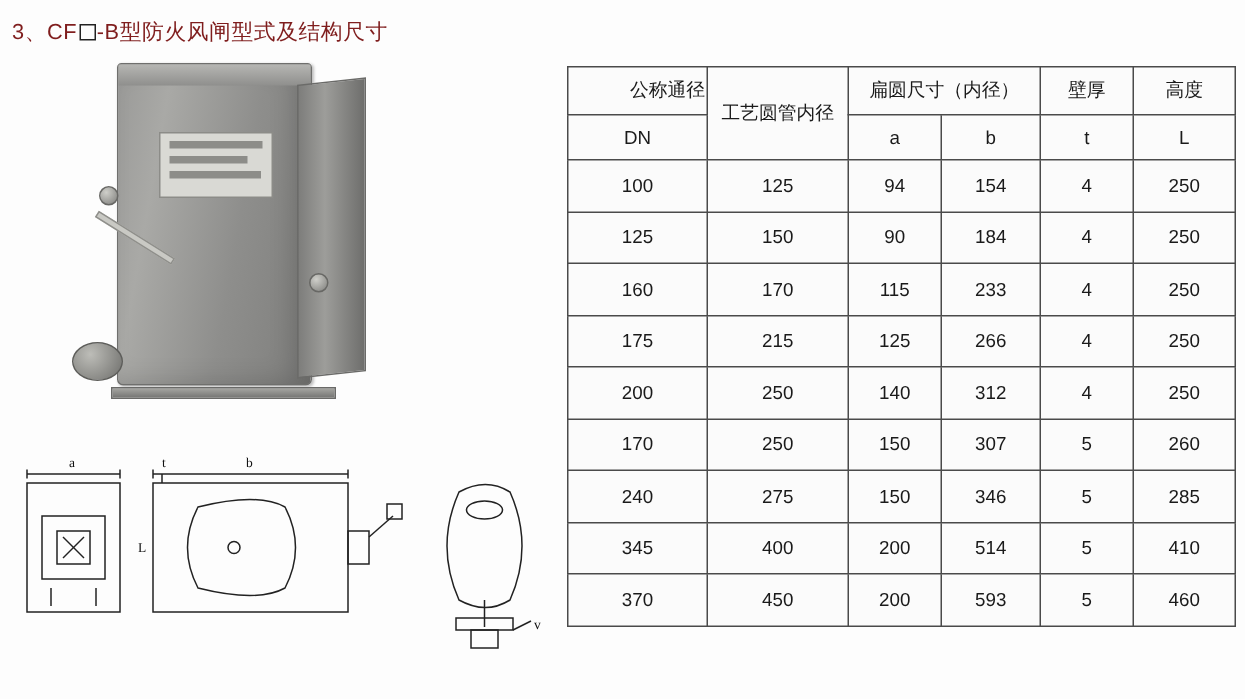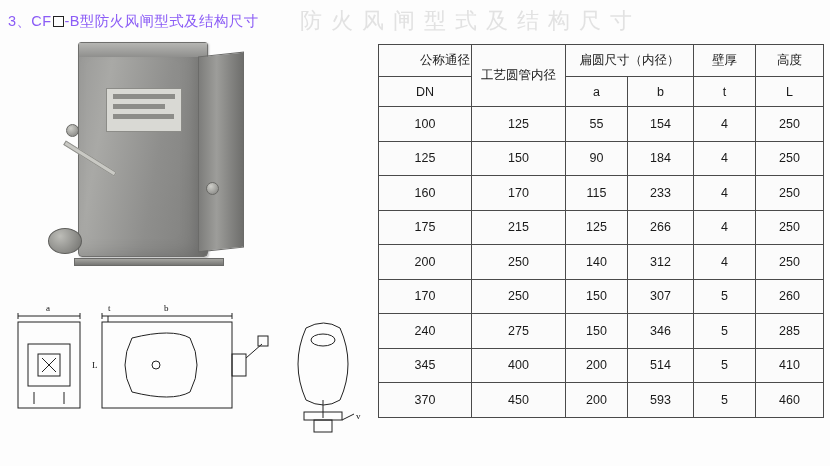--- a/index.html
+++ b/index.html
@@ -14,21 +14,21 @@
     position: relative;
     width: 830px; height: 466px;
     background: #fdfdfd;
   }
 
   
   .heading {
     position: absolute;
     left: 8px; top: 12px;
     font-size: 14.5px;
-    color: #8b5cf6;
+    color: #7f1d1d;
     letter-spacing: 0.4px;
     white-space: nowrap;
   }
   .heading .sqbox {
     display: inline-block;
     width: 11px; height: 11px;
     border: 1.4px solid #222;
     margin: 0 1px;
     vertical-align: -1px;
   }
@@ -152,21 +152,20 @@
   .c-t    { width: 62px; margin-left: 40px; }
   .c-l    { width: 68px; }
   .hrow1 th { height: 32px; }
   .hrow2 th { height: 30px; }
 </style>
 </head>
 <body>
 
 <div id="page">
 
-  <div class="ghost">防火风闸型式及结构尺寸</div>
 
   <div class="heading">
     <span>3、CF</span><span class="sqbox"></span><span>-B型防火风闸型式及结构尺寸</span>
   </div>
 
   <div class="photo">
     <div class="body"></div>
     <div class="sidepanel"></div>
     <div class="plate">
       <i></i>
@@ -238,21 +237,21 @@
           <th class="c-a">a</th>
           <th class="c-b">b</th>
           <th>t</th>
           <th>L</th>
         </tr>
       </thead>
       <tbody>
         <tr>
           <td>100</td>
           <td>125</td>
-          <td>55</td>
+          <td>94</td>
           <td>154</td>
           <td>4</td>
           <td>250</td>
         </tr>
         <tr>
           <td>125</td>
           <td>150</td>
           <td>90</td>
           <td>184</td>
           <td>4</td>

